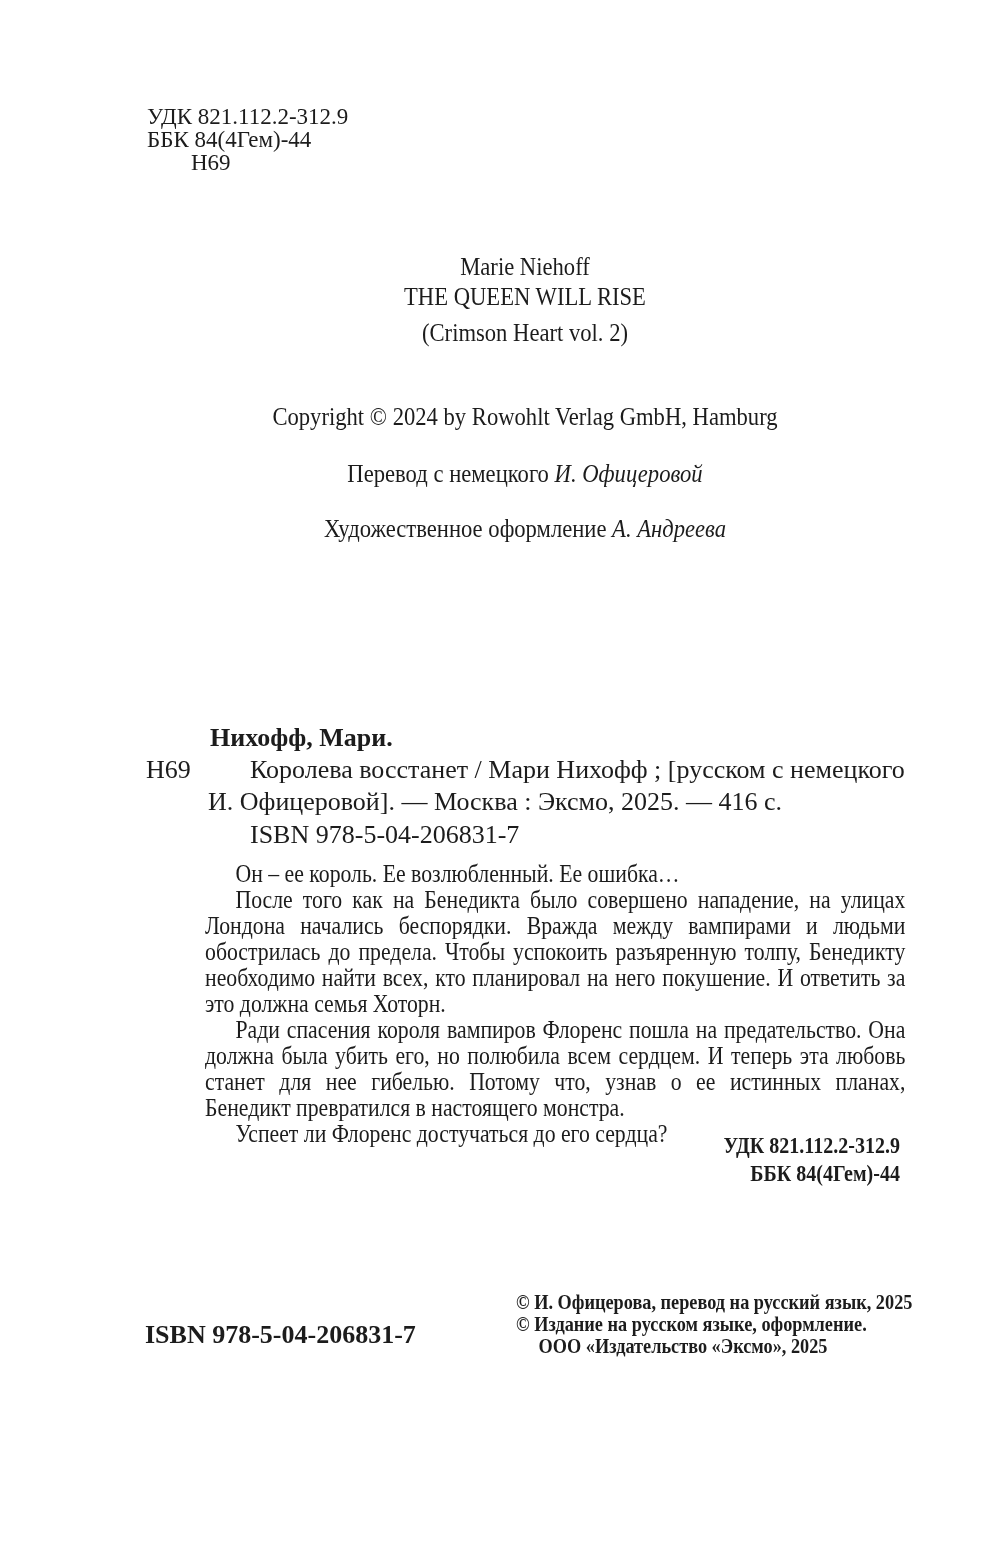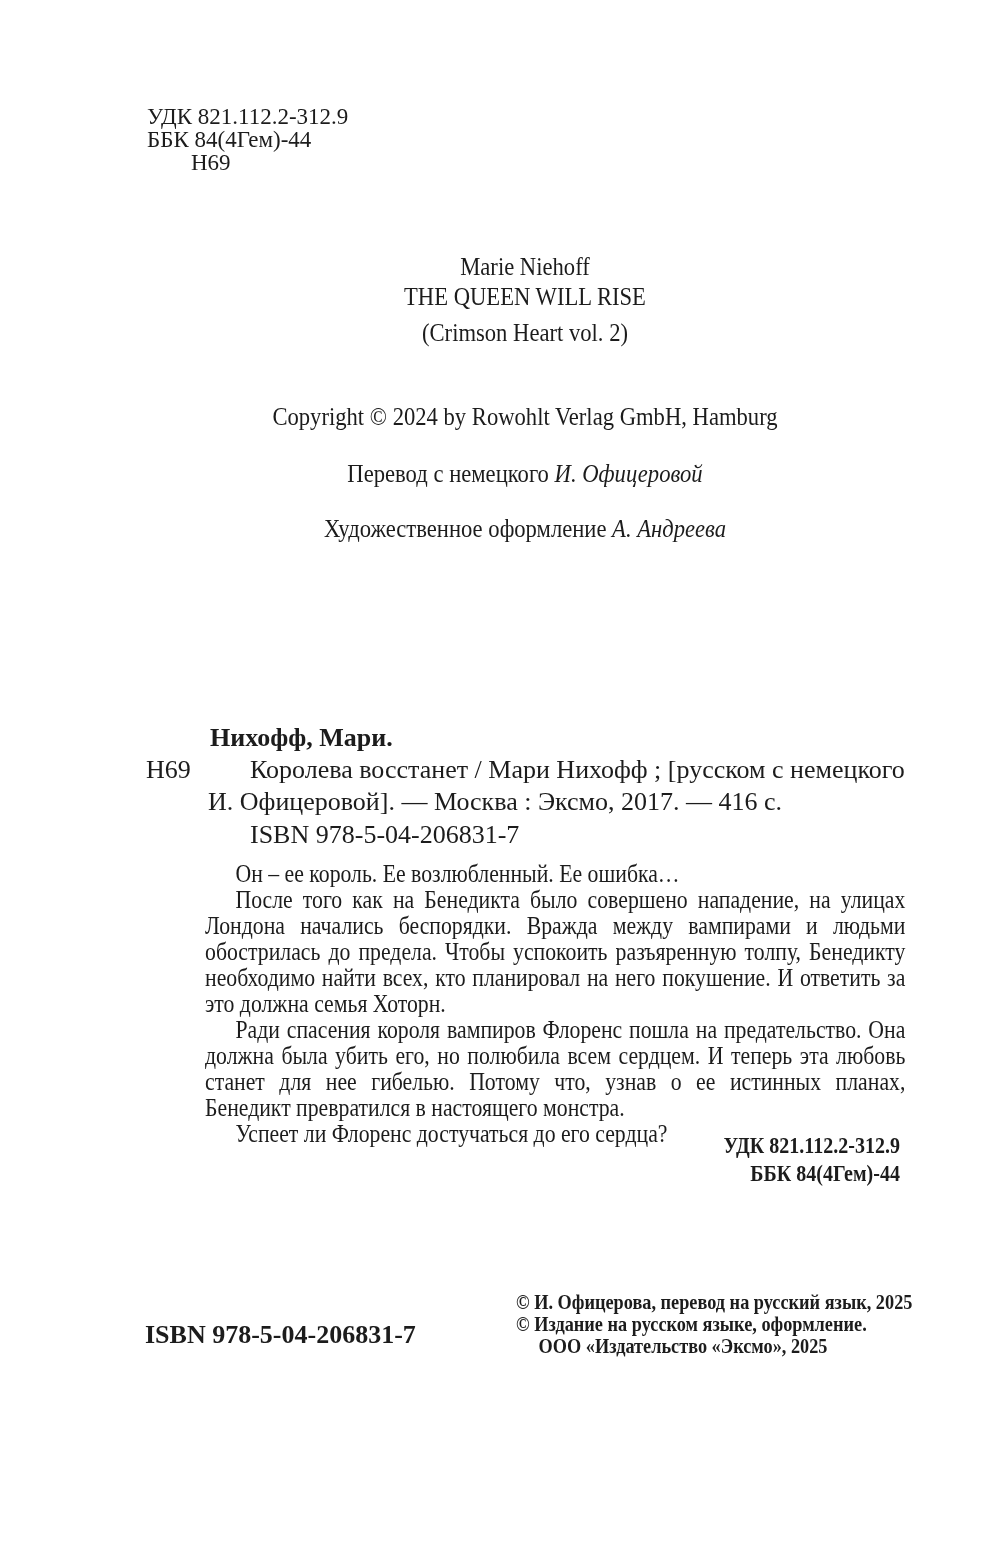--- a/index.html
+++ b/index.html
@@ -104,21 +104,21 @@
 
 <div class="abs center-line credit-1">Copyright © 2024 by Rowohlt Verlag GmbH, Hamburg</div>
 
 <div class="abs center-line credit-2"><span>Перевод с немецкого </span><span class="credit-name">И. Офицеровой</span></div>
 
 <div class="abs center-line credit-3"><span>Художественное оформление </span><span class="credit-name">А. Андреева</span></div>
 
 <div class="abs catalog cat-author">Нихофф, Мари.</div>
 <div class="abs catalog cat-sign">Н69</div>
 <div class="abs catalog cat-line1">Королева восстанет / Мари Нихофф ; [русском с немецкого</div>
-<div class="abs catalog cat-line2">И. Офицеровой]. — Москва : Эксмо, 2017. — 416 с.</div>
+<div class="abs catalog cat-line2">И. Офицеровой]. — Москва : Эксмо, 2025. — 416 с.</div>
 <div class="abs catalog cat-isbn">ISBN 978-5-04-206831-7</div>
 
 <div class="abs annotation">
   <p>Он – ее король. Ее возлюбленный. Ее ошибка…</p>
   <p>После того как на Бенедикта было совершено нападение, на улицах Лондона начались беспорядки. Вражда между вампирами и людьми обострилась до предела. Чтобы успокоить разъяренную толпу, Бенедикту необходимо найти всех, кто планировал на него покушение. И ответить за это должна семья Хоторн.</p>
   <p>Ради спасения короля вампиров Флоренс пошла на предательство. Она должна была убить его, но полюбила всем сердцем. И теперь эта любовь станет для нее гибелью. Потому что, узнав о ее истинных планах, Бенедикт превратился в настоящего монстра.</p>
   <p>Успеет ли Флоренс достучаться до его сердца?</p>
 </div>
 
 <div class="abs bottom-codes">

